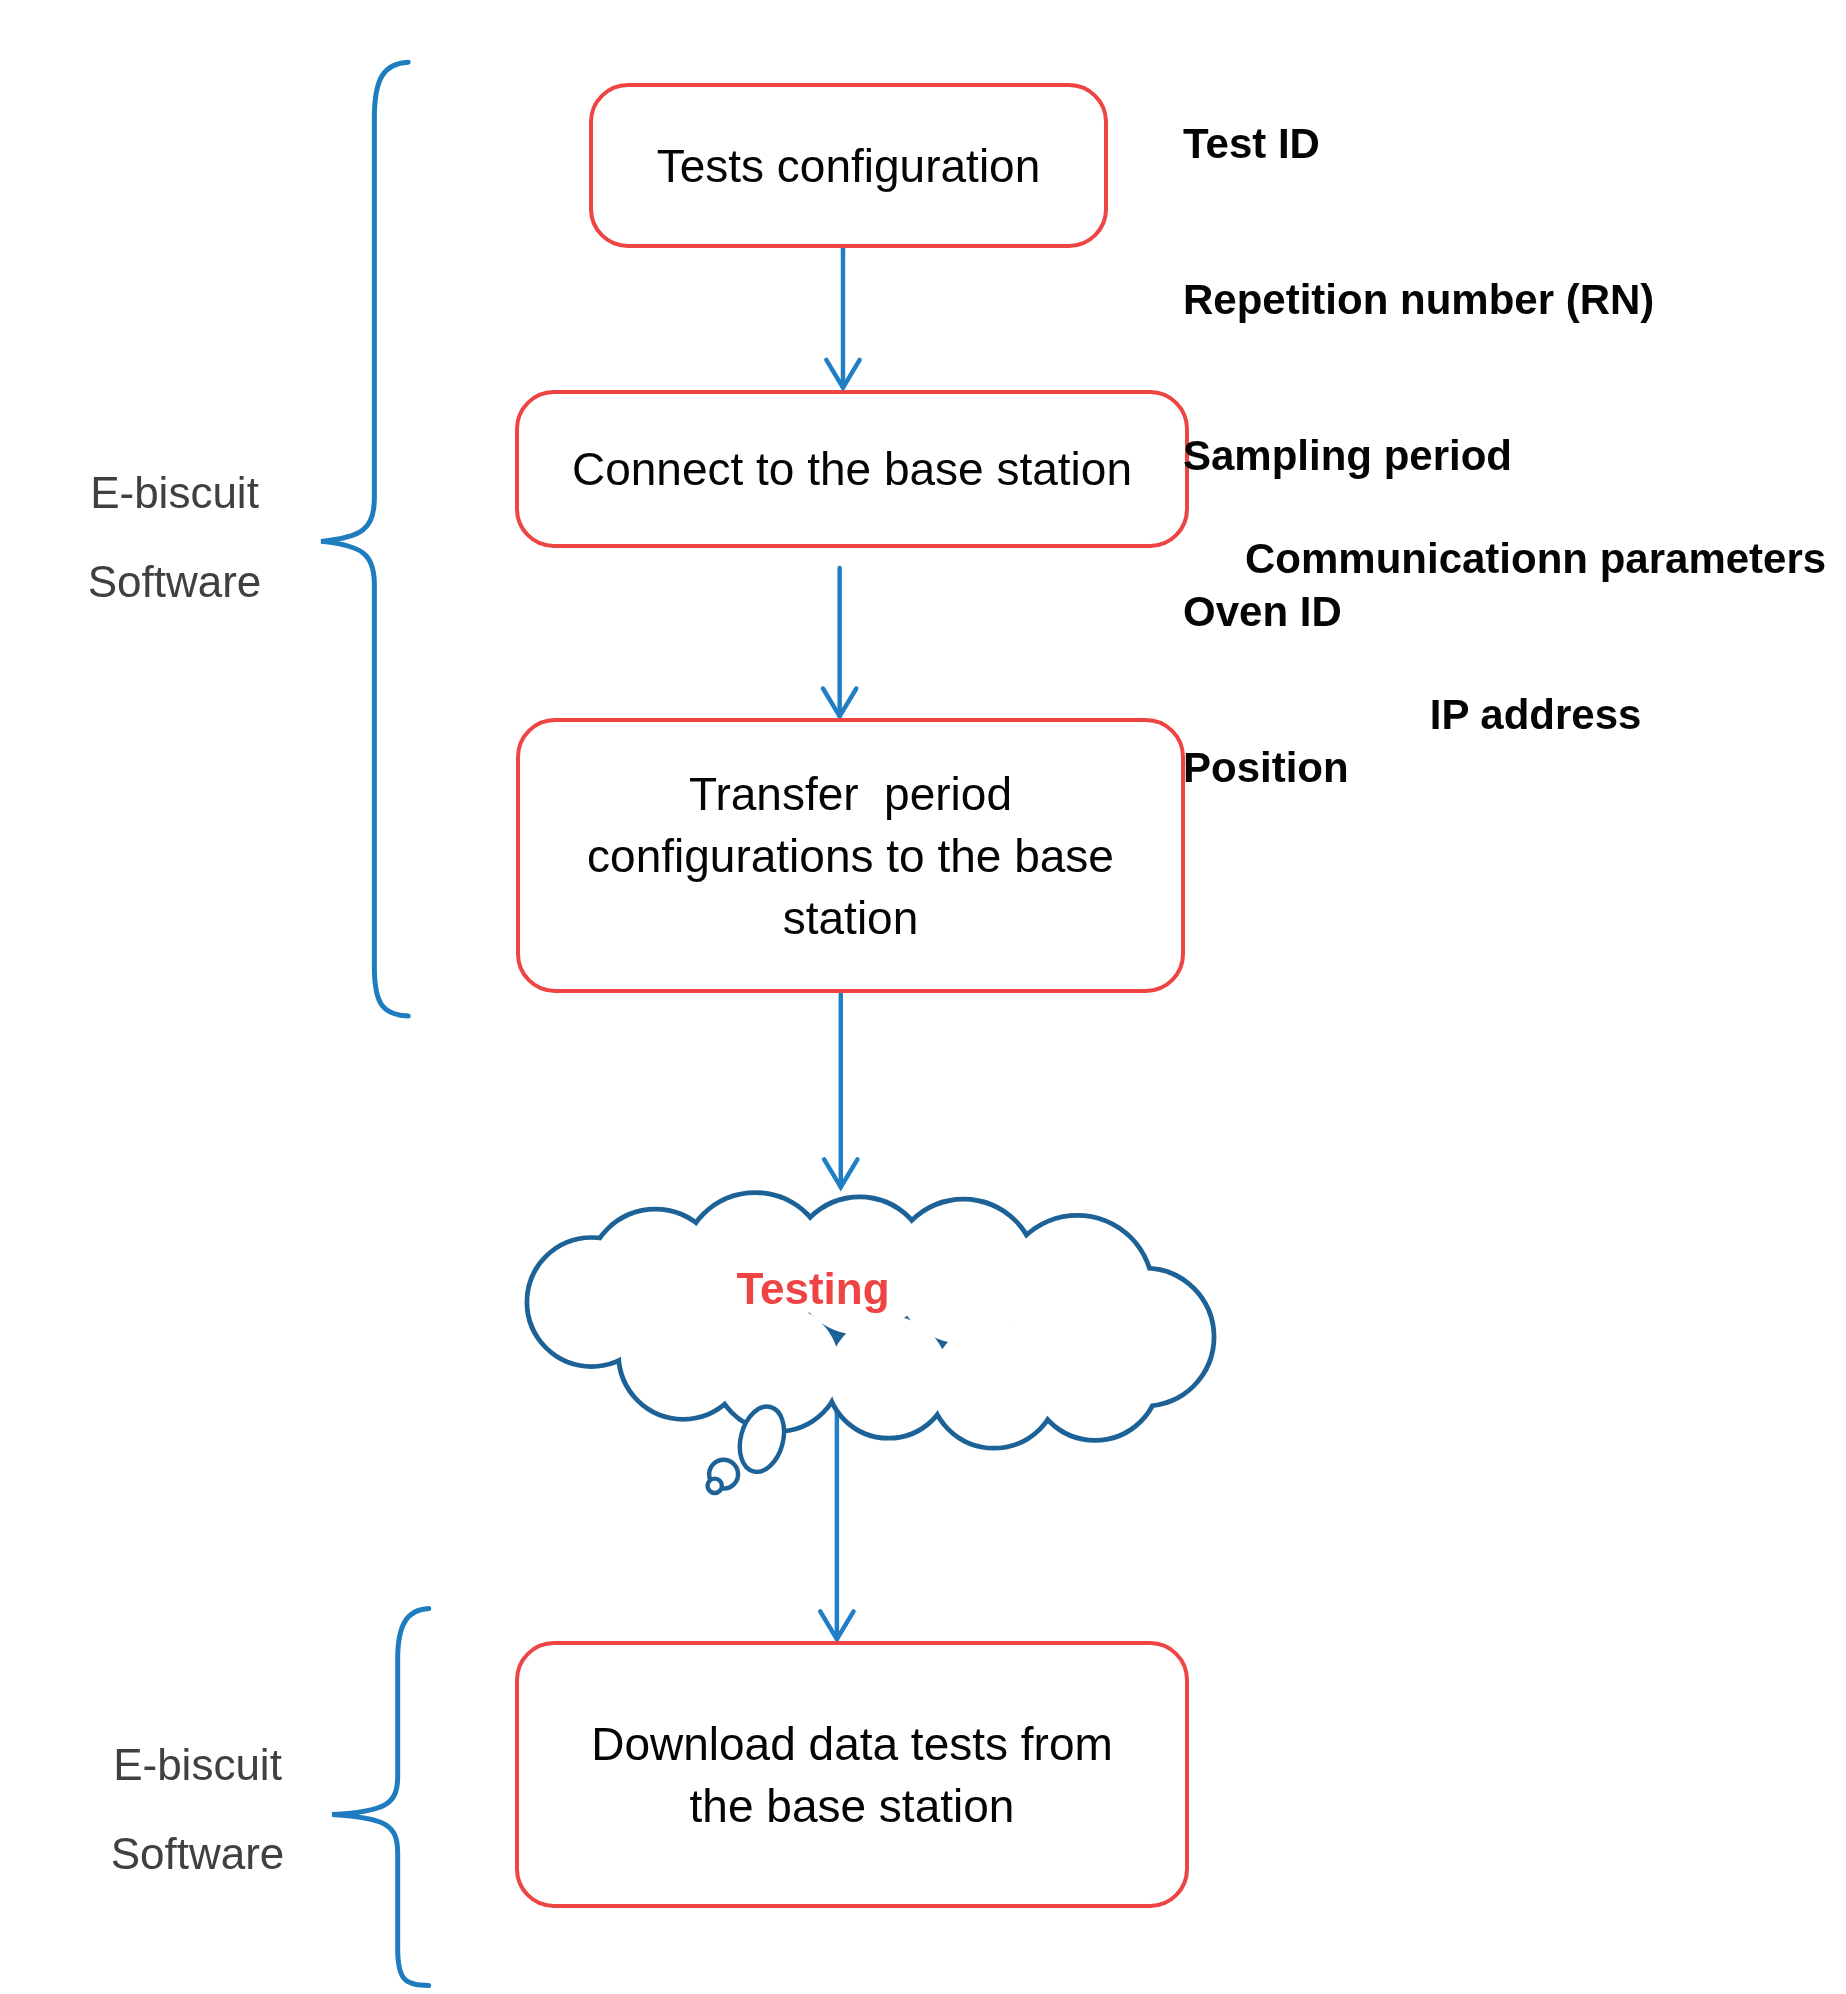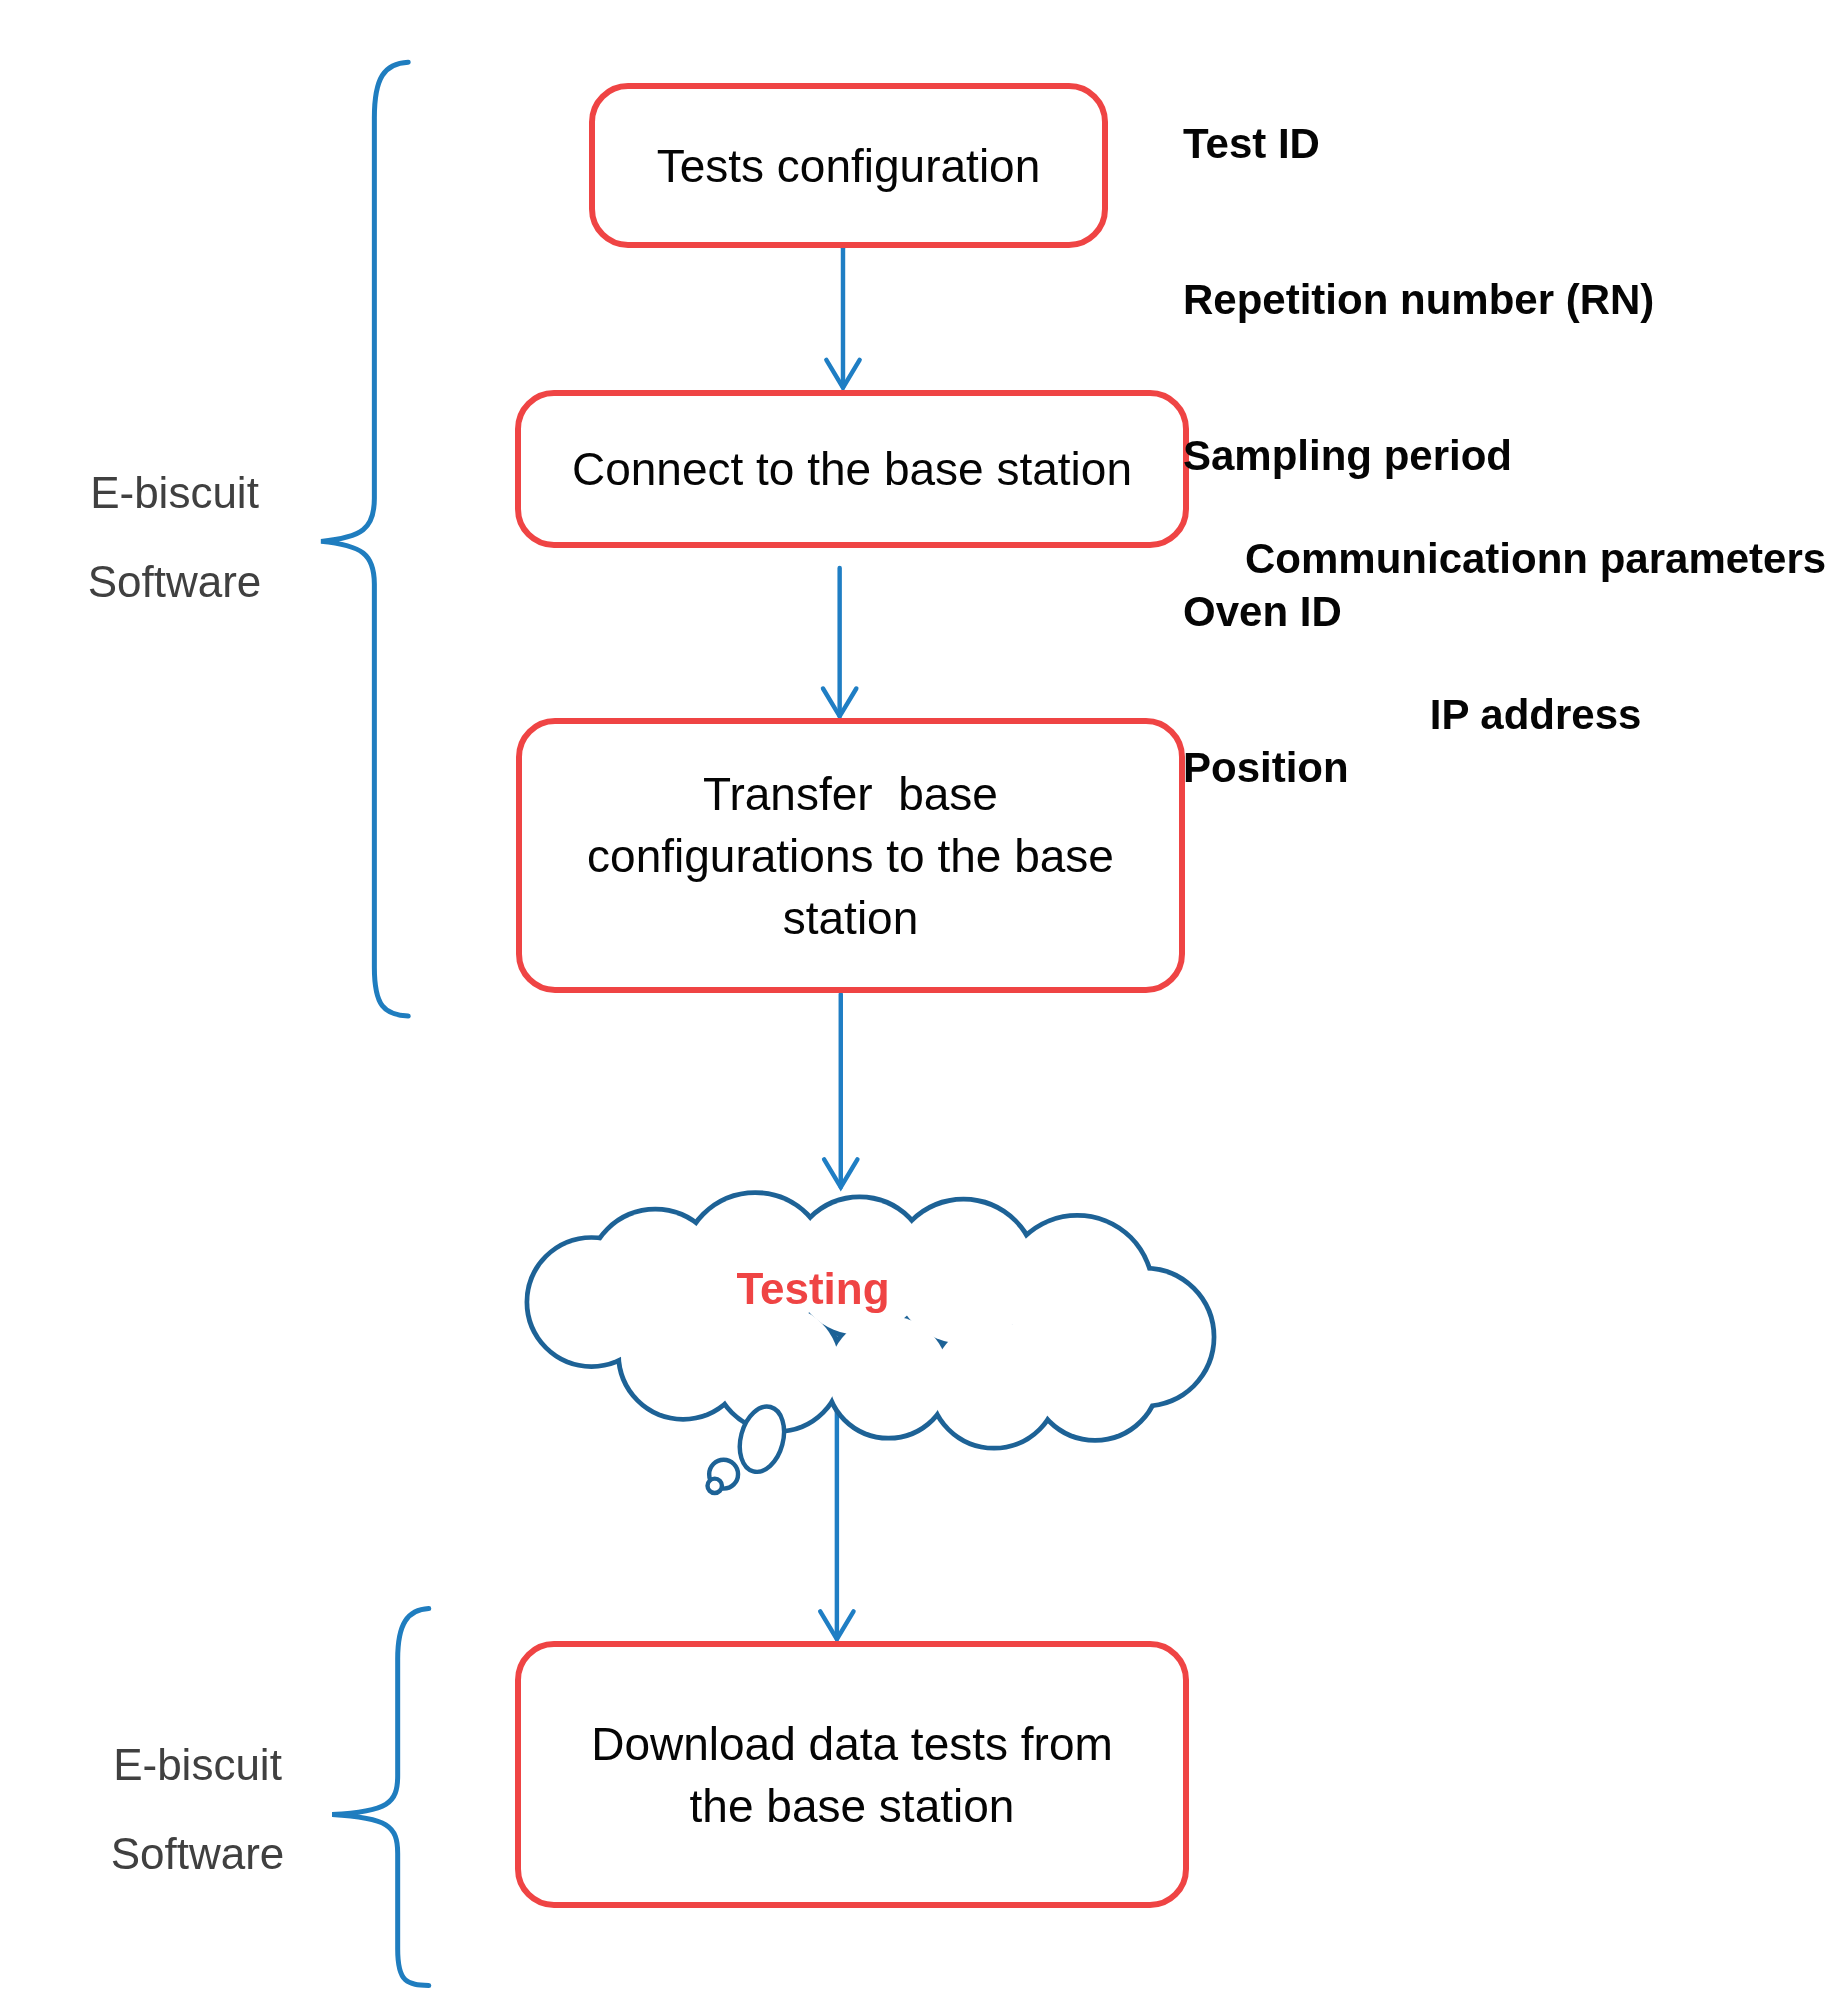--- a/index.html
+++ b/index.html
@@ -8,21 +8,21 @@
     width:1847px;height:1995px;
     background:#ffffff;
     font-family:"Liberation Sans", sans-serif;
     color:#000000;
     overflow:hidden;
   }
   #overlay{position:absolute;left:0;top:0;width:1847px;height:1995px;}
   .flow-box{
     position:absolute;
     box-sizing:border-box;
-    border:6px solid #ef4444;
+    border:4px solid #ef4444;
     border-radius:39px;
     background:#ffffff;
     display:flex;
     flex-direction:column;
     align-items:center;
     justify-content:center;
     text-align:center;
   }
   .flow-box .line{
     font-size:46px;
@@ -137,21 +137,21 @@
 
   <div class="flow-box" id="box1">
     <div class="line">Tests configuration</div>
   </div>
 
   <div class="flow-box" id="box2">
     <div class="line">Connect to the base station</div>
   </div>
 
   <div class="flow-box" id="box3">
-    <div class="line">Transfer  base</div>
+    <div class="line">Transfer  period</div>
     <div class="line">configurations to the base</div>
     <div class="line">station</div>
   </div>
 
   <div class="flow-box" id="box4">
     <div class="line">Download data tests from</div>
     <div class="line">the base station</div>
   </div>
 
   <div class="cloud-label">Testing</div>

